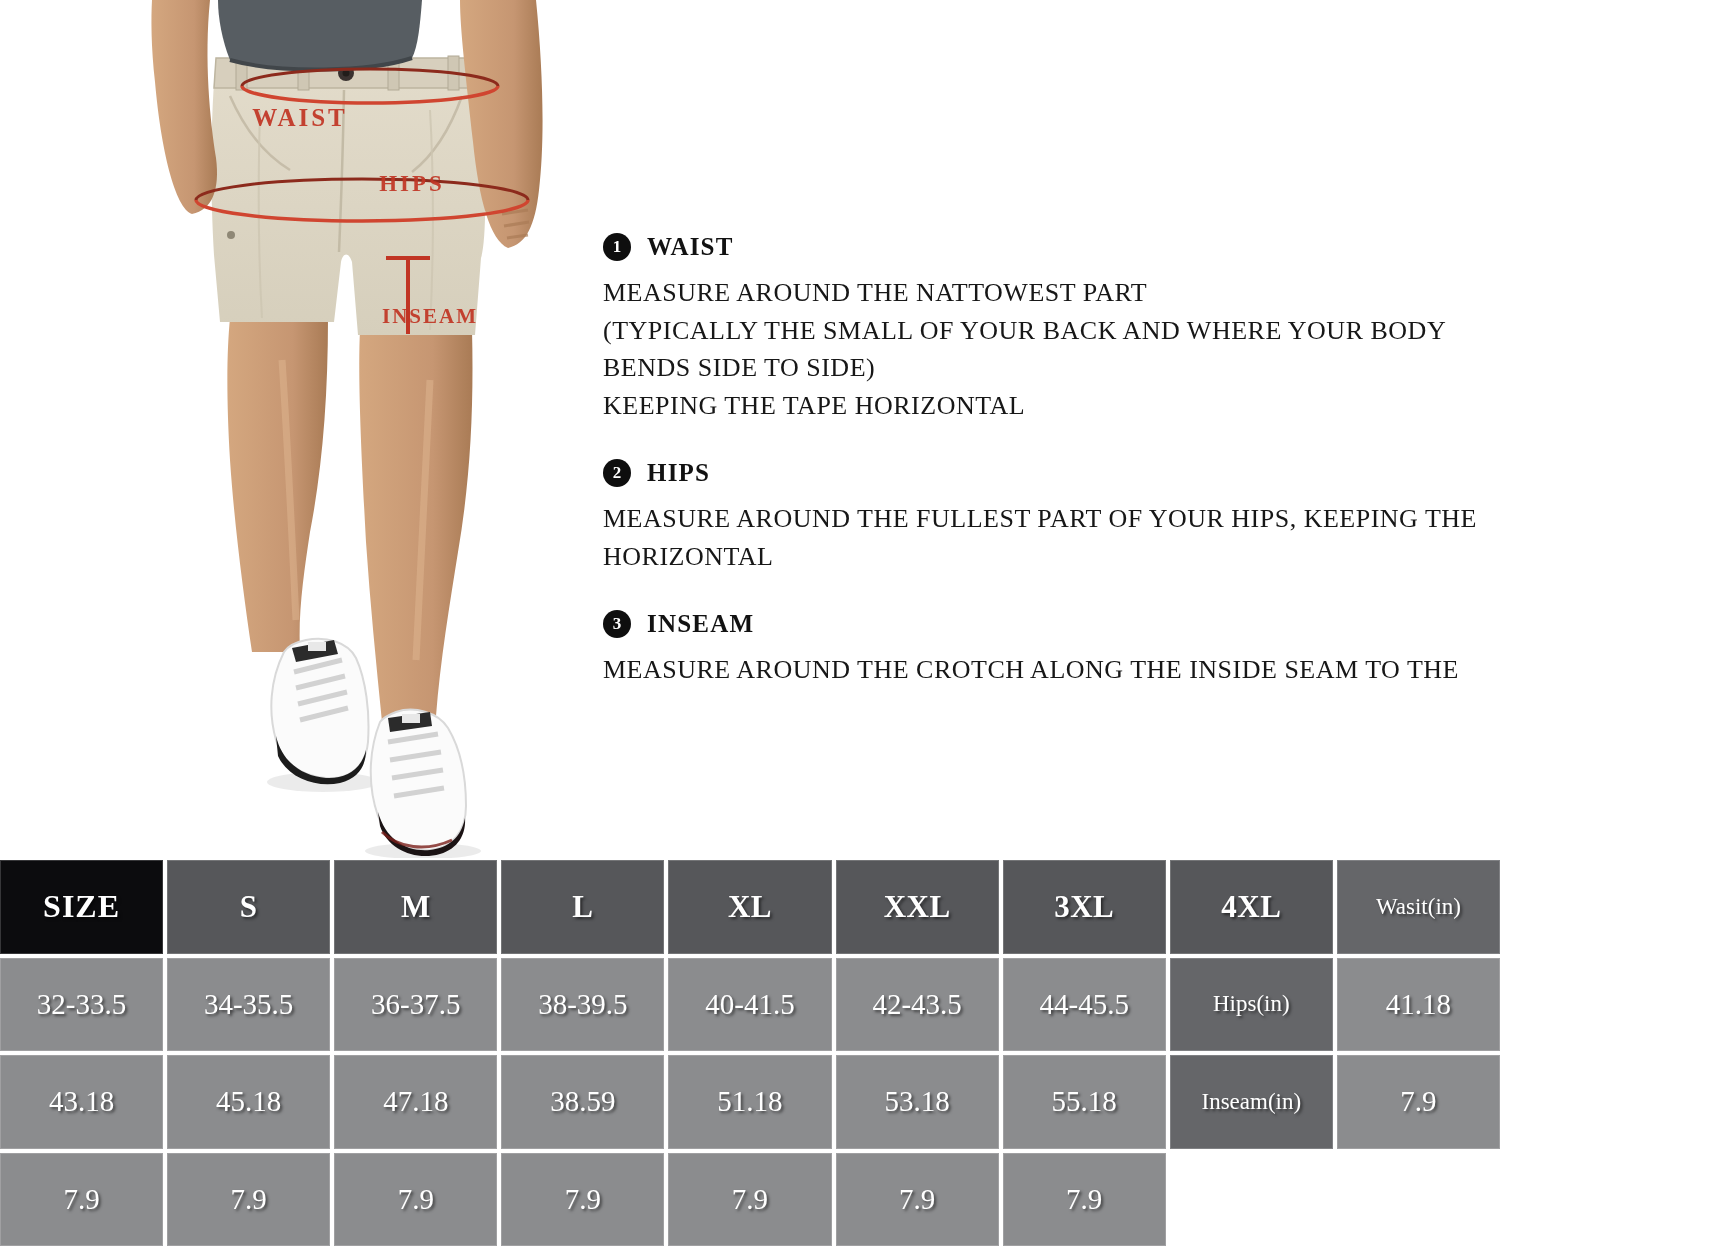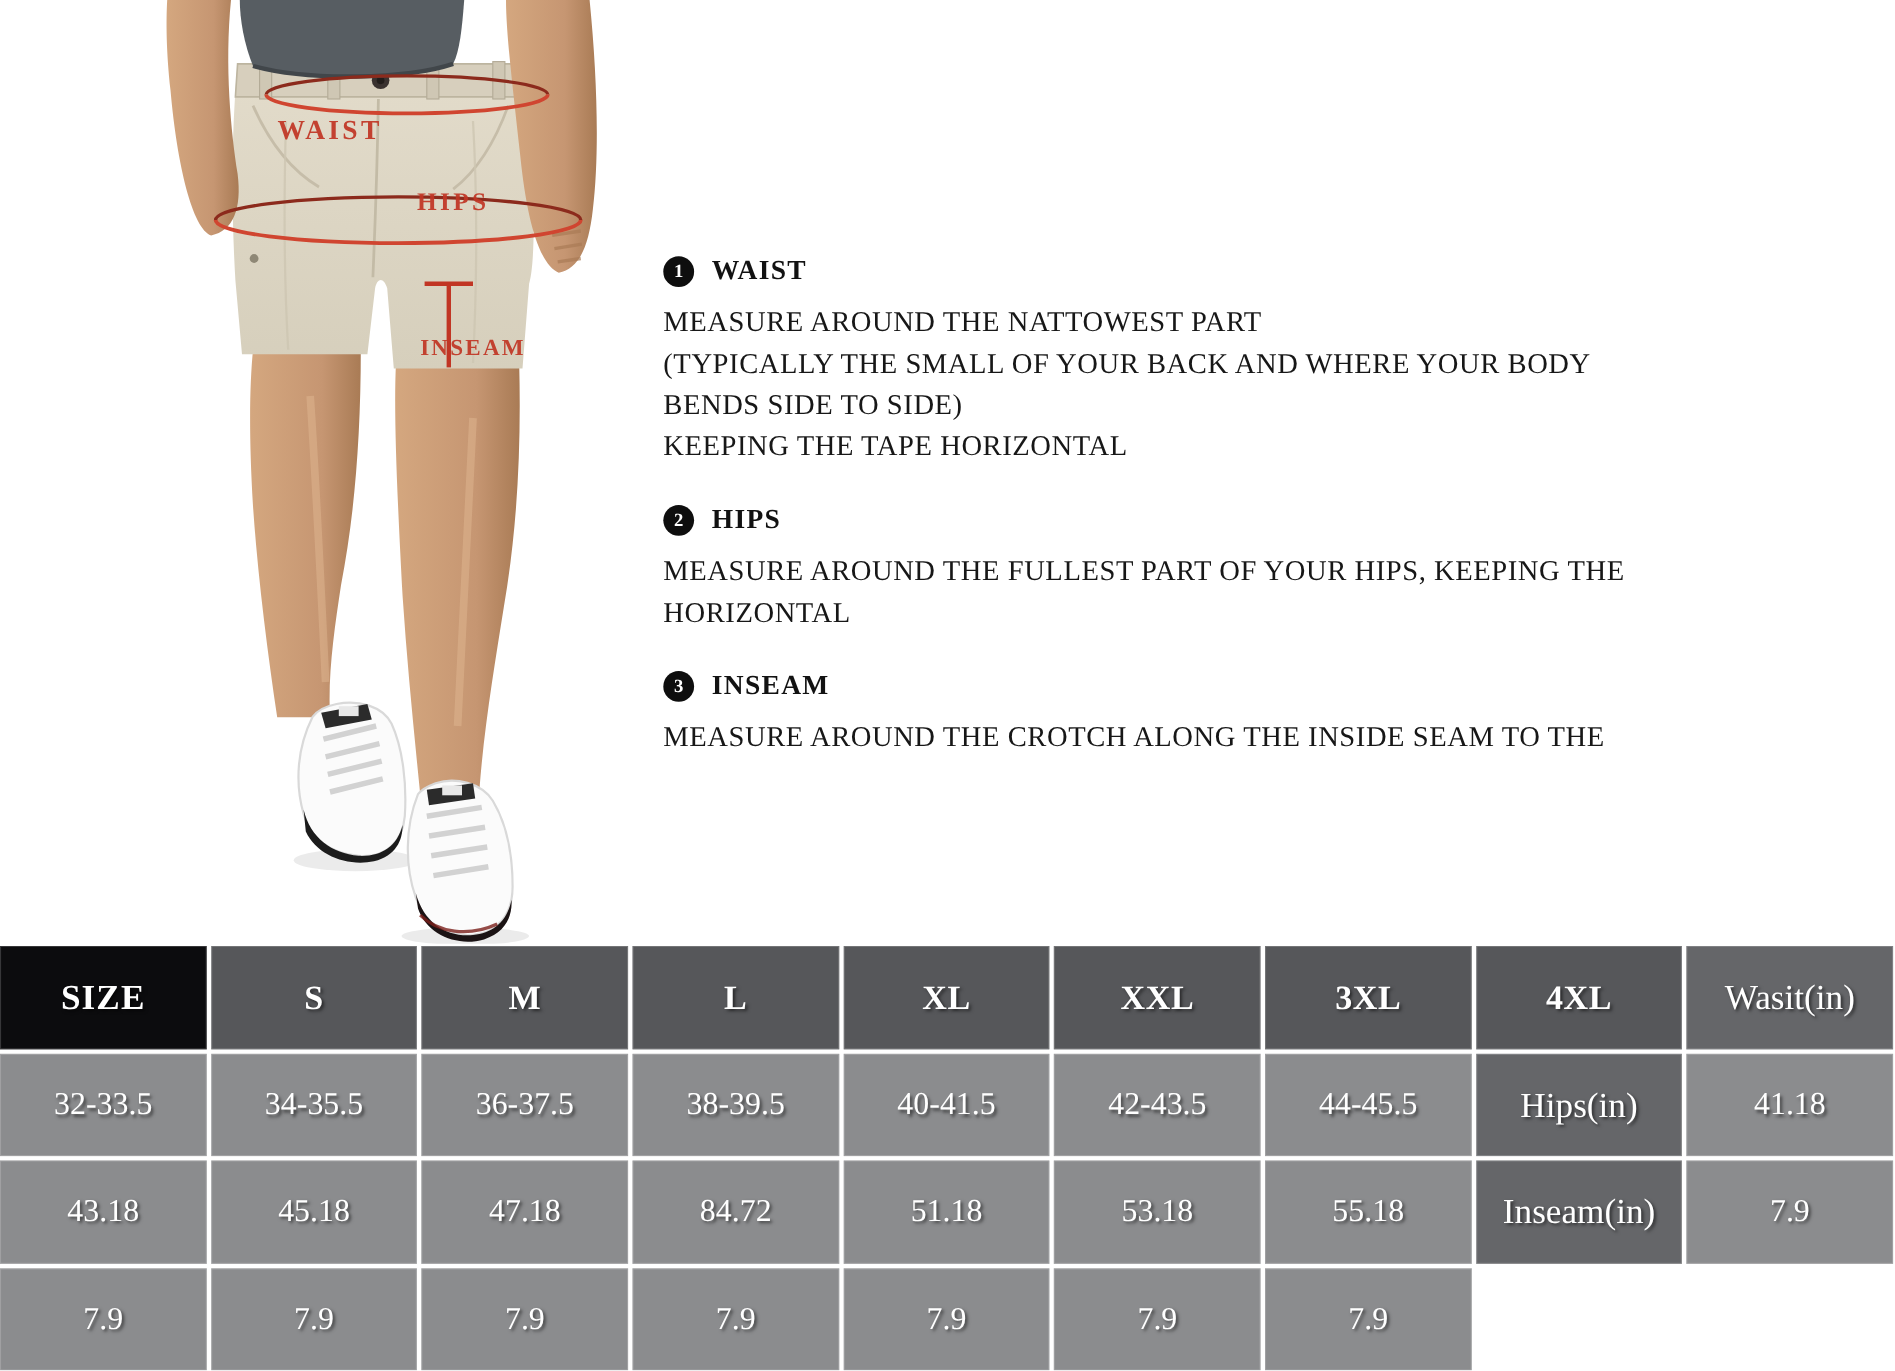--- a/index.html
+++ b/index.html
@@ -20,32 +20,32 @@
   .badge {
     width:28px; height:28px; border-radius:50%; background:#0e0e0e; color:#ffffff;
     font-weight:bold; font-size:17px; display:flex; align-items:center; justify-content:center;
     flex:0 0 28px;
   }
   .instr-title { font-size:25px; font-weight:bold; color:#121212; letter-spacing:1.2px; }
   .instr-line { font-size:26px; line-height:37.5px; color:#171717; letter-spacing:0.5px; white-space:nowrap; }
 
   
   .size-table {
-    position:absolute; left:0; top:860px; width:1721px; height:386px;
+    position:absolute; left:0; top:860px; width:1500px; height:386px;
     display:grid; grid-template-columns:repeat(9,1fr); grid-template-rows:repeat(4,1fr);
     gap:4px; background:#ffffff;text-align:center;
   }
   .cell {
     display:flex; align-items:center; justify-content:center;
     color:#ffffff; text-shadow:2px 2px 3px rgba(0,0,0,0.55);
     box-shadow:inset 0 0 0 1px rgba(255,255,255,0.18);
   }
   .cell.header   { background:#56575a; font-weight:bold; font-size:31px; letter-spacing:0.5px; }
   .cell.size-cell{ background:#0c0c0e; font-weight:bold; font-size:32px; letter-spacing:1px; }
-  .cell.row-label{ background:#656669; font-size:32px; }
+  .cell.row-label{ background:#656669; font-size:23px; }
   .cell.data     { background:#8b8c8e; font-size:29px; }
 </style>
 </head>
 <body>
 
 <div class="canvas">
 
   <div class="figure-area">
     <svg viewBox="0 0 470 858">
       <defs>
@@ -187,21 +187,21 @@
     <div class="cell data">38-39.5</div>
     <div class="cell data">40-41.5</div>
     <div class="cell data">42-43.5</div>
     <div class="cell data">44-45.5</div>
 
     <div class="cell row-label">Hips(in)</div>
     <div class="cell data">41.18</div>
     <div class="cell data">43.18</div>
     <div class="cell data">45.18</div>
     <div class="cell data">47.18</div>
-    <div class="cell data">84.72</div>
+    <div class="cell data">38.59</div>
     <div class="cell data">51.18</div>
     <div class="cell data">53.18</div>
     <div class="cell data">55.18</div>
 
     <div class="cell row-label">Inseam(in)</div>
     <div class="cell data">7.9</div>
     <div class="cell data">7.9</div>
     <div class="cell data">7.9</div>
     <div class="cell data">7.9</div>
     <div class="cell data">7.9</div>

